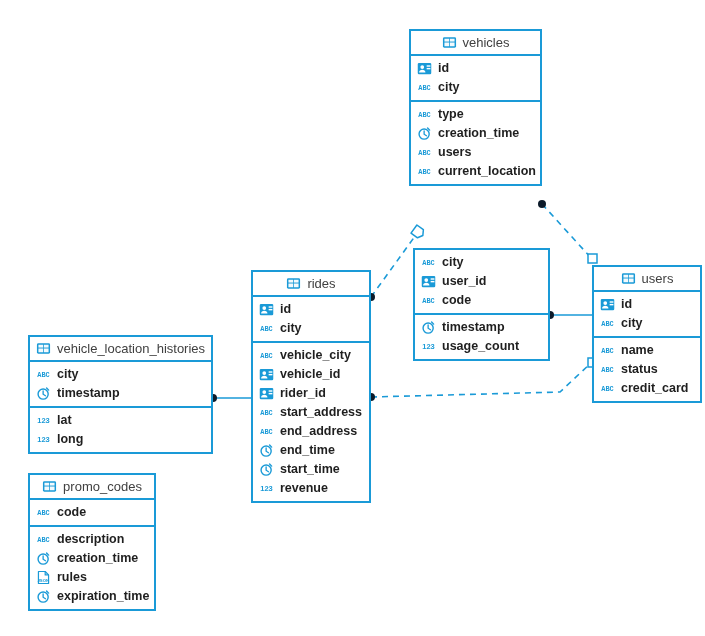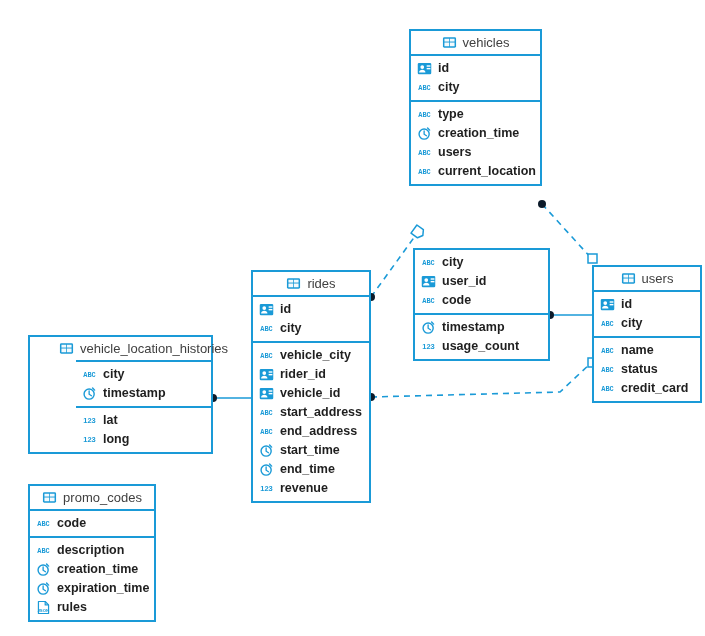--- a/index.html
+++ b/index.html
@@ -303,37 +303,37 @@
         <div class="col-row">
           <span class="ico">
             <svg viewBox="0 0 16 16">
               <rect x="0.8" y="2" width="14.4" height="12" rx="1.3" fill="#1a9ad7"></rect>
               <circle cx="5.6" cy="6.4" r="2" fill="#fff"></circle>
               <path d="M2.2 12.2c0-1.9 1.5-3 3.4-3s3.4 1.1 3.4 3z" fill="#fff"></path>
               <rect x="10.3" y="4.6" width="4" height="1.5" fill="#fff"></rect>
               <rect x="10.3" y="7.4" width="4" height="1.5" fill="#fff"></rect>
             </svg>
           </span>
+          <span class="col-label">vehicle_id</span>
+        </div>
+        <div class="col-row">
+          <span class="ico">
+            <svg viewBox="0 0 16 16">
+              <rect x="0.8" y="2" width="14.4" height="12" rx="1.3" fill="#1a9ad7"></rect>
+              <circle cx="5.6" cy="6.4" r="2" fill="#fff"></circle>
+              <path d="M2.2 12.2c0-1.9 1.5-3 3.4-3s3.4 1.1 3.4 3z" fill="#fff"></path>
+              <rect x="10.3" y="4.6" width="4" height="1.5" fill="#fff"></rect>
+              <rect x="10.3" y="7.4" width="4" height="1.5" fill="#fff"></rect>
+            </svg>
+          </span>
           <span class="col-label">rider_id</span>
         </div>
         <div class="col-row">
           <span class="ico">
             <svg viewBox="0 0 16 16">
-              <rect x="0.8" y="2" width="14.4" height="12" rx="1.3" fill="#1a9ad7"></rect>
-              <circle cx="5.6" cy="6.4" r="2" fill="#fff"></circle>
-              <path d="M2.2 12.2c0-1.9 1.5-3 3.4-3s3.4 1.1 3.4 3z" fill="#fff"></path>
-              <rect x="10.3" y="4.6" width="4" height="1.5" fill="#fff"></rect>
-              <rect x="10.3" y="7.4" width="4" height="1.5" fill="#fff"></rect>
-            </svg>
-          </span>
-          <span class="col-label">vehicle_id</span>
-        </div>
-        <div class="col-row">
-          <span class="ico">
-            <svg viewBox="0 0 16 16">
               <text x="8" y="11" text-anchor="middle" font-family="Liberation Mono, DejaVu Sans Mono, monospace" font-size="7.4" font-weight="bold" fill="#1a9ad7">ABC</text>
             </svg>
           </span>
           <span class="col-label">start_address</span>
         </div>
         <div class="col-row">
           <span class="ico">
             <svg viewBox="0 0 16 16">
               <text x="8" y="11" text-anchor="middle" font-family="Liberation Mono, DejaVu Sans Mono, monospace" font-size="7.4" font-weight="bold" fill="#1a9ad7">ABC</text>
             </svg>
@@ -341,43 +341,43 @@
           <span class="col-label">end_address</span>
         </div>
         <div class="col-row">
           <span class="ico">
             <svg viewBox="0 0 16 16">
               <circle cx="7.6" cy="8.6" r="5.4" fill="#fff" stroke="#1a9ad7" stroke-width="1.5"></circle>
               <path d="M7.6 5.2v3.6l2.5 1.6" fill="none" stroke="#1a9ad7" stroke-width="1.4" stroke-linecap="round"></path>
               <path d="M11.3 2.2l2.2 2.2" stroke="#1a9ad7" stroke-width="1.5" stroke-linecap="round"></path>
             </svg>
           </span>
+          <span class="col-label">end_time</span>
+        </div>
+        <div class="col-row">
+          <span class="ico">
+            <svg viewBox="0 0 16 16">
+              <circle cx="7.6" cy="8.6" r="5.4" fill="#fff" stroke="#1a9ad7" stroke-width="1.5"></circle>
+              <path d="M7.6 5.2v3.6l2.5 1.6" fill="none" stroke="#1a9ad7" stroke-width="1.4" stroke-linecap="round"></path>
+              <path d="M11.3 2.2l2.2 2.2" stroke="#1a9ad7" stroke-width="1.5" stroke-linecap="round"></path>
+            </svg>
+          </span>
           <span class="col-label">start_time</span>
         </div>
         <div class="col-row">
           <span class="ico">
             <svg viewBox="0 0 16 16">
-              <circle cx="7.6" cy="8.6" r="5.4" fill="#fff" stroke="#1a9ad7" stroke-width="1.5"></circle>
-              <path d="M7.6 5.2v3.6l2.5 1.6" fill="none" stroke="#1a9ad7" stroke-width="1.4" stroke-linecap="round"></path>
-              <path d="M11.3 2.2l2.2 2.2" stroke="#1a9ad7" stroke-width="1.5" stroke-linecap="round"></path>
-            </svg>
-          </span>
-          <span class="col-label">end_time</span>
-        </div>
-        <div class="col-row">
-          <span class="ico">
-            <svg viewBox="0 0 16 16">
               <text x="8" y="11" text-anchor="middle" font-family="Liberation Sans, DejaVu Sans, sans-serif" font-size="8" font-weight="bold" fill="#1a9ad7">123</text>
             </svg>
           </span>
           <span class="col-label">revenue</span>
         </div>
       </div>
     </div>
-    <div class="table-node" style="left: 28px; top: 335px; width: 185px; padding-left: 46px;">
+    <div class="table-node" style="left: 28px; top: 335px; width: 185px;">
       <div class="tbl-header">
         <span class="ico">
           <svg viewBox="0 0 16 16">
             <rect x="1" y="2.5" width="14" height="11" rx="1.5" fill="#1a9ad7"></rect>
             <rect x="2.6" y="4" width="5" height="3" fill="#fff" opacity=".95"></rect>
             <rect x="8.4" y="4" width="5" height="3" fill="#fff" opacity=".95"></rect>
             <rect x="2.6" y="8" width="5" height="4" fill="#fff" opacity=".95"></rect>
             <rect x="8.4" y="8" width="5" height="4" fill="#fff" opacity=".95"></rect>
           </svg>
         </span>
@@ -415,21 +415,21 @@
         <div class="col-row">
           <span class="ico">
             <svg viewBox="0 0 16 16">
               <text x="8" y="11" text-anchor="middle" font-family="Liberation Sans, DejaVu Sans, sans-serif" font-size="8" font-weight="bold" fill="#1a9ad7">123</text>
             </svg>
           </span>
           <span class="col-label">long</span>
         </div>
       </div>
     </div>
-    <div class="table-node" style="left: 28px; top: 484px; width: 128px;">
+    <div class="table-node" style="left: 28px; top: 473px; width: 128px;">
       <div class="tbl-header">
         <span class="ico">
           <svg viewBox="0 0 16 16">
             <rect x="1" y="2.5" width="14" height="11" rx="1.5" fill="#1a9ad7"></rect>
             <rect x="2.6" y="4" width="5" height="3" fill="#fff" opacity=".95"></rect>
             <rect x="8.4" y="4" width="5" height="3" fill="#fff" opacity=".95"></rect>
             <rect x="2.6" y="8" width="5" height="4" fill="#fff" opacity=".95"></rect>
             <rect x="8.4" y="8" width="5" height="4" fill="#fff" opacity=".95"></rect>
           </svg>
         </span>
@@ -460,32 +460,32 @@
               <circle cx="7.6" cy="8.6" r="5.4" fill="#fff" stroke="#1a9ad7" stroke-width="1.5"></circle>
               <path d="M7.6 5.2v3.6l2.5 1.6" fill="none" stroke="#1a9ad7" stroke-width="1.4" stroke-linecap="round"></path>
               <path d="M11.3 2.2l2.2 2.2" stroke="#1a9ad7" stroke-width="1.5" stroke-linecap="round"></path>
             </svg>
           </span>
           <span class="col-label">creation_time</span>
         </div>
         <div class="col-row">
           <span class="ico">
             <svg viewBox="0 0 16 16">
-              <circle cx="7.6" cy="8.6" r="5.4" fill="#fff" stroke="#1a9ad7" stroke-width="1.5"></circle>
-              <path d="M7.6 5.2v3.6l2.5 1.6" fill="none" stroke="#1a9ad7" stroke-width="1.4" stroke-linecap="round"></path>
-              <path d="M11.3 2.2l2.2 2.2" stroke="#1a9ad7" stroke-width="1.5" stroke-linecap="round"></path>
-            </svg>
-          </span>
-          <span class="col-label">expiration_time</span>
-        </div>
-        <div class="col-row">
-          <span class="ico">
-            <svg viewBox="0 0 16 16">
               <path d="M2.6 1.6h7.2l3.6 3.6v9.2H2.6z" fill="#fff" stroke="#1a9ad7" stroke-width="1.3" stroke-linejoin="round"></path>
               <path d="M9.8 1.6v3.6h3.6" fill="none" stroke="#1a9ad7" stroke-width="1.3" stroke-linejoin="round"></path>
               <text x="7.8" y="12.6" text-anchor="middle" font-family="Liberation Sans, sans-serif" font-size="4.6" font-weight="bold" fill="#1a9ad7">JSON</text>
             </svg>
           </span>
           <span class="col-label">rules</span>
         </div>
+        <div class="col-row">
+          <span class="ico">
+            <svg viewBox="0 0 16 16">
+              <circle cx="7.6" cy="8.6" r="5.4" fill="#fff" stroke="#1a9ad7" stroke-width="1.5"></circle>
+              <path d="M7.6 5.2v3.6l2.5 1.6" fill="none" stroke="#1a9ad7" stroke-width="1.4" stroke-linecap="round"></path>
+              <path d="M11.3 2.2l2.2 2.2" stroke="#1a9ad7" stroke-width="1.5" stroke-linecap="round"></path>
+            </svg>
+          </span>
+          <span class="col-label">expiration_time</span>
+        </div>
       </div>
     </div>
   </div>
 
 </body></html>

